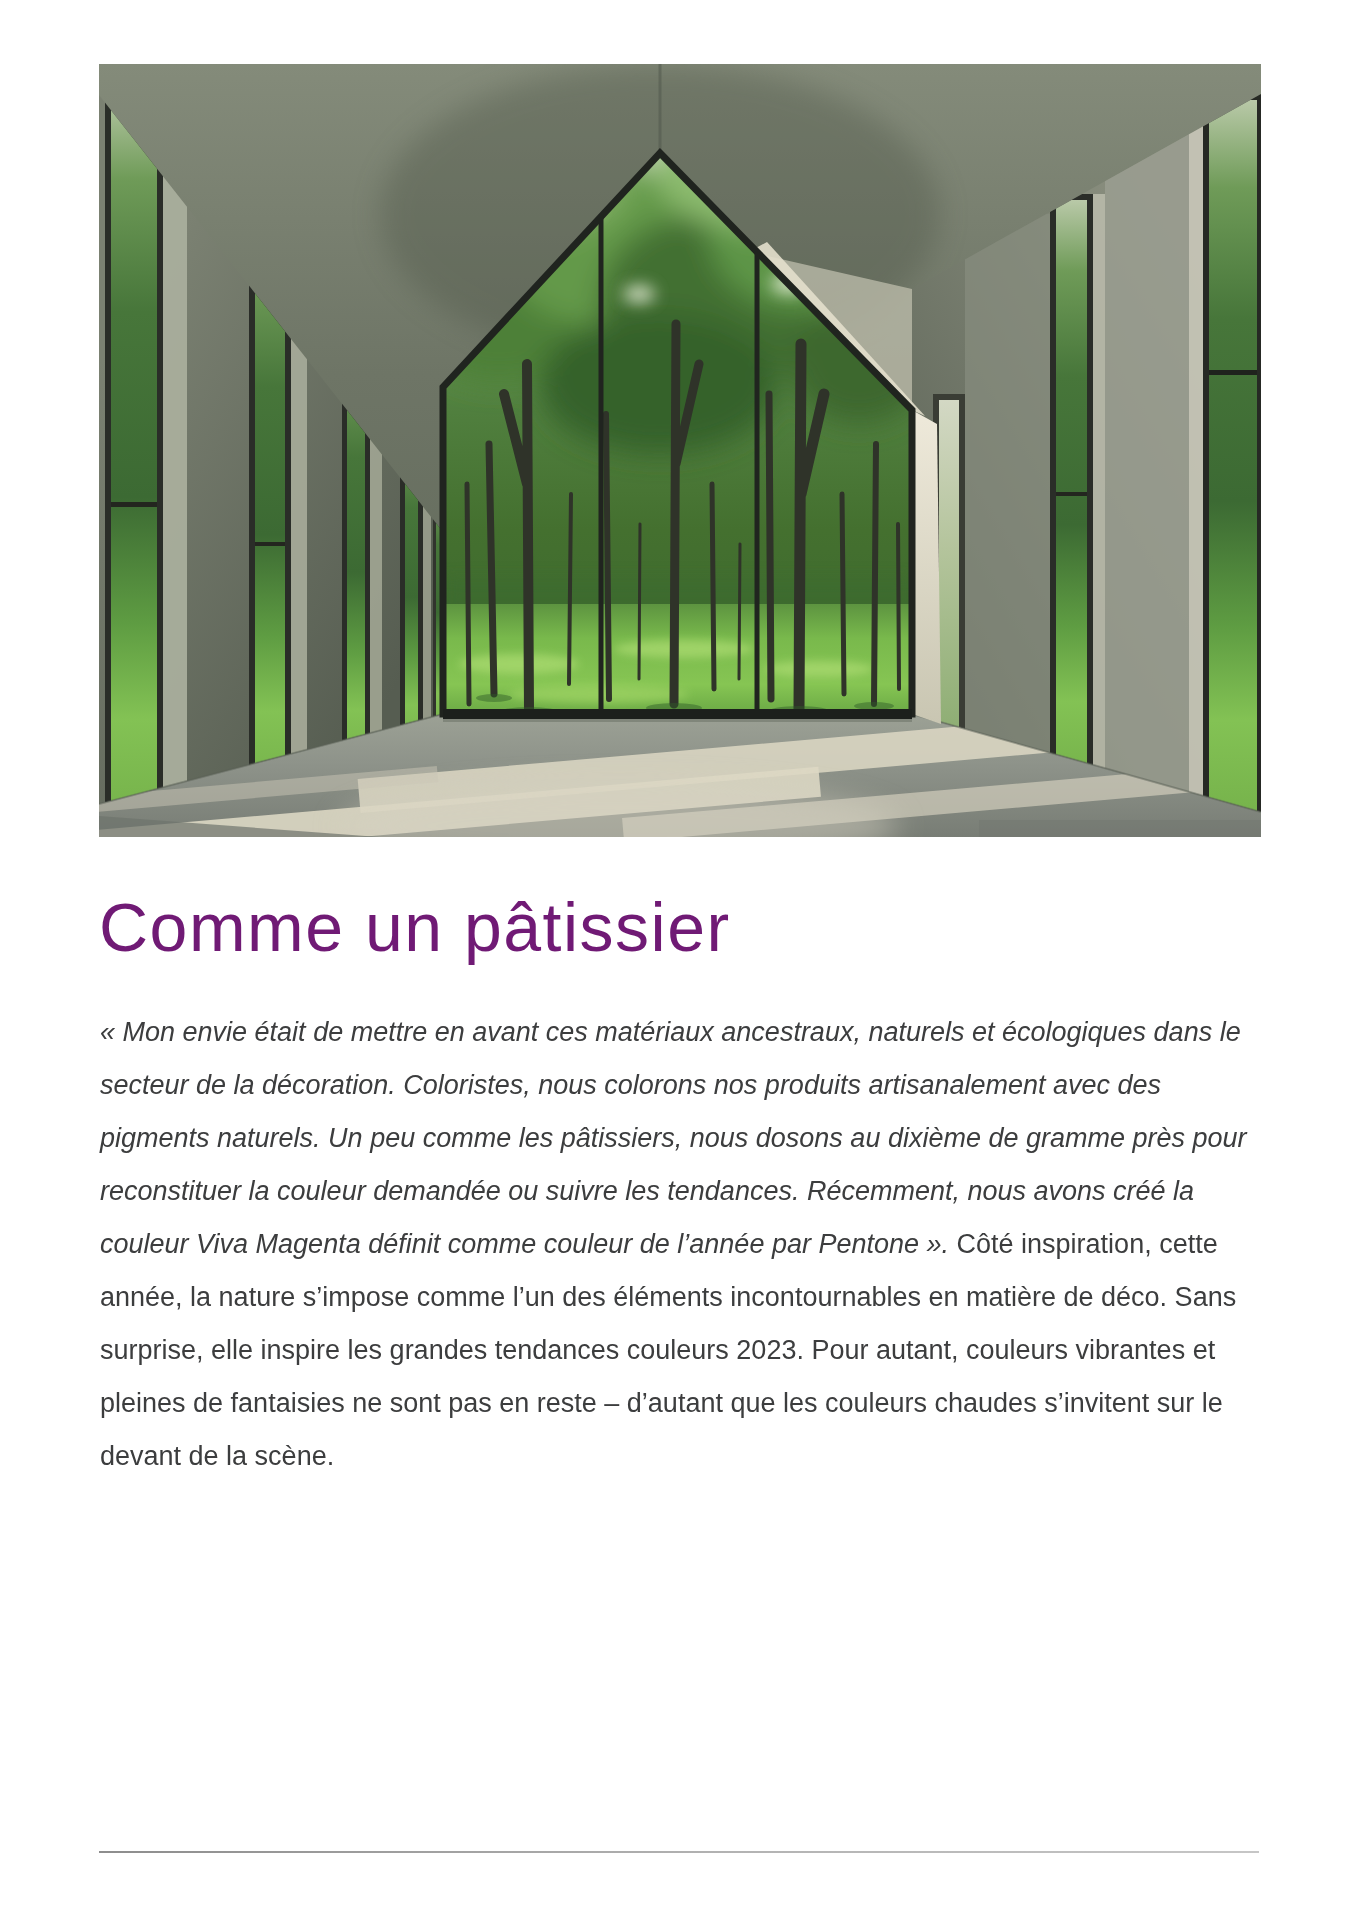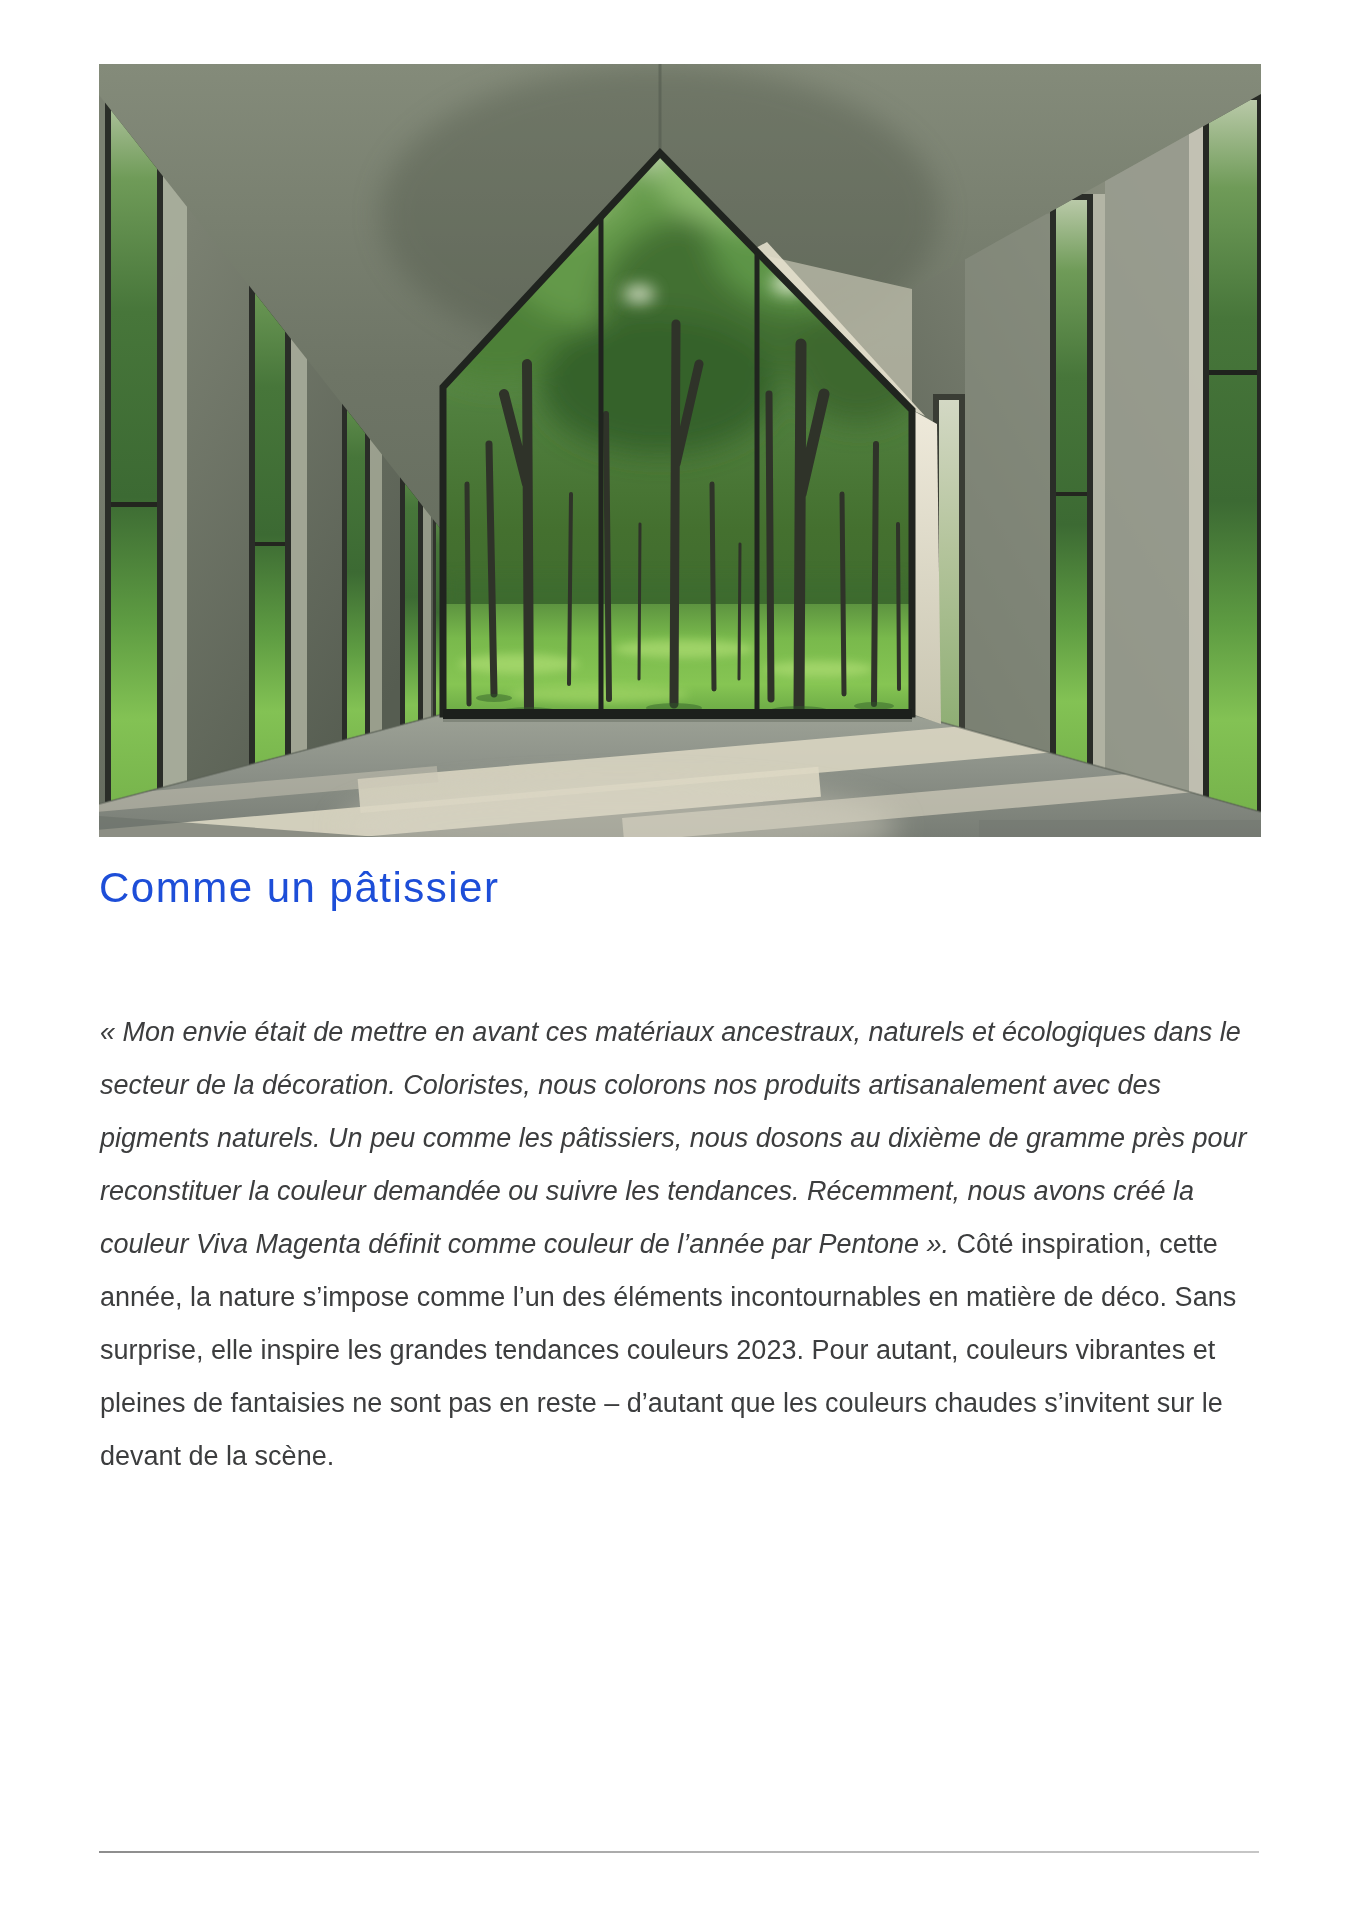--- a/index.html
+++ b/index.html
@@ -1,22 +1,22 @@
 <!DOCTYPE html>
 <html><head>
 <meta charset="utf-8">
 <style>
   html,body{margin:0;padding:0;background:#ffffff;}
   .page{position:relative;width:1356px;height:1920px;background:#ffffff;overflow:hidden;
         font-family:"Liberation Sans",sans-serif;}
   .hero{position:absolute;left:99px;top:64px;width:1162px;height:773px;margin:0;padding:0;
         overflow:hidden;background:#6e7566;}
   .hero svg{display:block;width:100%;height:100%;}
-  h1.title{position:absolute;left:99px;top:864px;margin:0;width:1160px;
-        font-size:42px;font-weight:300;letter-spacing:1.5px;color:#1d4ed8;
+  h1.title{position:absolute;left:99px;top:888px;margin:0;width:1160px;
+        font-size:68px;font-weight:300;letter-spacing:1.5px;color:#701a75;
         font-family:"Liberation Sans",sans-serif;}
   p.body{position:absolute;left:100px;top:1006px;margin:0;width:1158px;
         font-size:27px;line-height:53px;color:#3c3d3e;text-align:left;}
   p.body em{font-style:italic;}
   .divider{position:absolute;left:99px;top:1851px;width:1160px;height:2px;border:0;margin:0;
         background:linear-gradient(to right,#8d8d8d 0%,#b3b3b3 55%,#c6c6c6 100%);}
 </style>
 </head>
 <body>
 

